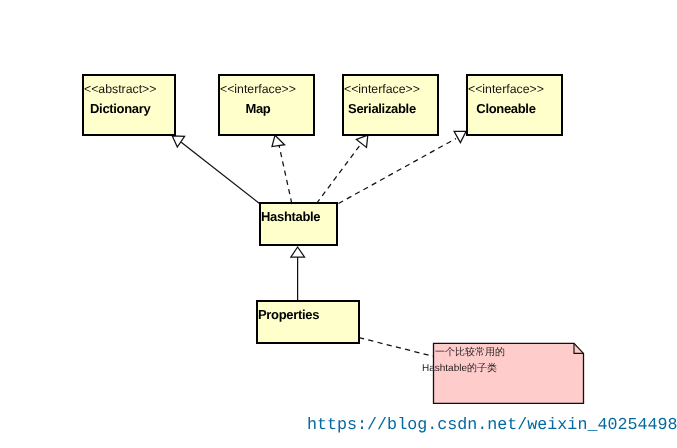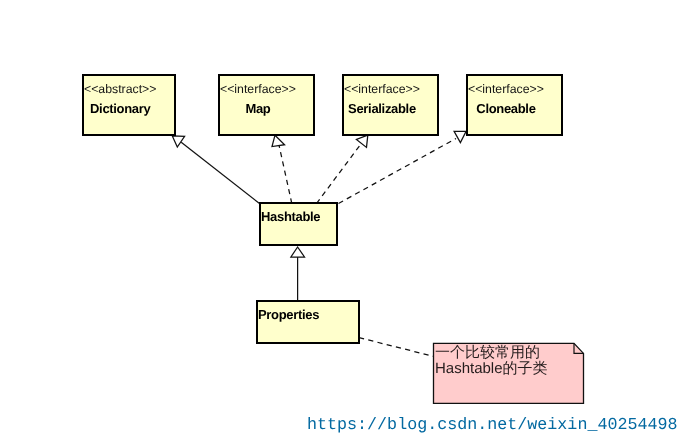--- a/index.html
+++ b/index.html
@@ -18,21 +18,21 @@
   .uml-class{position:absolute;box-sizing:border-box;border:2px solid #000;background:#ffffcc;
              display:flex;flex-direction:row;justify-content:space-between;}
   .uml-class .hdr{box-sizing:border-box;flex:0 0 auto;display:flex;flex-direction:column;
                   align-items:center;justify-content:flex-start;overflow:visible;}
   .uml-class .stereo{font-size:12.3px;color:#141414;line-height:13px;white-space:nowrap;margin-top:7px;}
   .uml-class .cname{font-size:13px;font-weight:bold;color:#000;line-height:14px;white-space:nowrap;margin-top:6px;letter-spacing:-0.32px;}
   .uml-class.solo .hdr{justify-content:center;}
   .uml-class.solo .cname{margin-top:0;position:relative;top:1px;}
   .uml-class .sect{box-sizing:border-box;border-top:1.5px solid #000;flex:0 0 auto;}
 
-  .note-text{position:absolute;font-size:15px;color:#241c1c;line-height:16px;white-space:nowrap;}
+  .note-text{position:absolute;font-size:10px;color:#241c1c;line-height:16px;white-space:nowrap;}
   .watermark{position:absolute;font-family:"Liberation Mono",monospace;font-size:16.7px;
              color:#0369a1;letter-spacing:0px;white-space:nowrap;margin-left:11px;}
 </style>
 </head>
 <body>
 
 <div id="diagram">
 
 <svg id="connectors" viewBox="0 0 677 448" shape-rendering="geometricPrecision">
 
@@ -117,17 +117,17 @@
 
 <div class="uml-class solo" style="left:256px;top:300px;width:104px;height:44px;">
   <div class="hdr" style="height:23px;">
     <div class="cname">Properties</div>
   </div>
   <div class="sect" style="height:8px;"></div>
   <div class="sect" style="height:9px;"></div>
 </div>
 
 <div class="note-text" style="left:435px;top:345px;">一个比较常用的</div>
-<div class="note-text" style="left:435px;top:361px;">Hashtable的子类</div>
+<div class="note-text" style="left:422px;top:361px;">Hashtable的子类</div>
 
 <div class="watermark" style="left:296px;top:416px;">https://blog.csdn.net/weixin_40254498</div>
 
 </div>
 
 </body></html>

